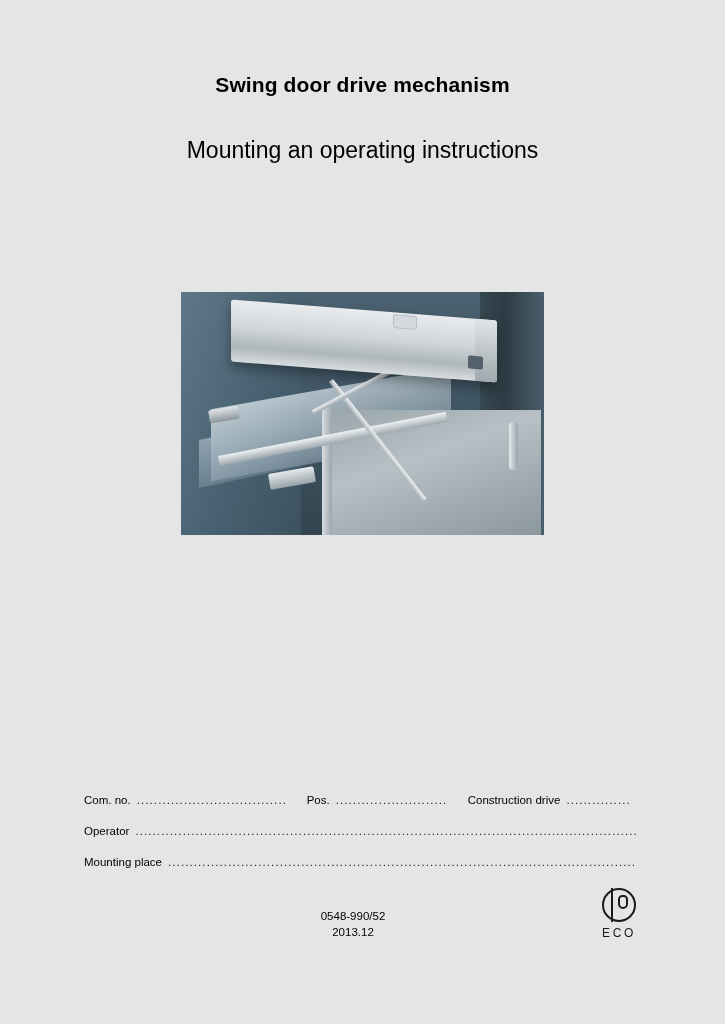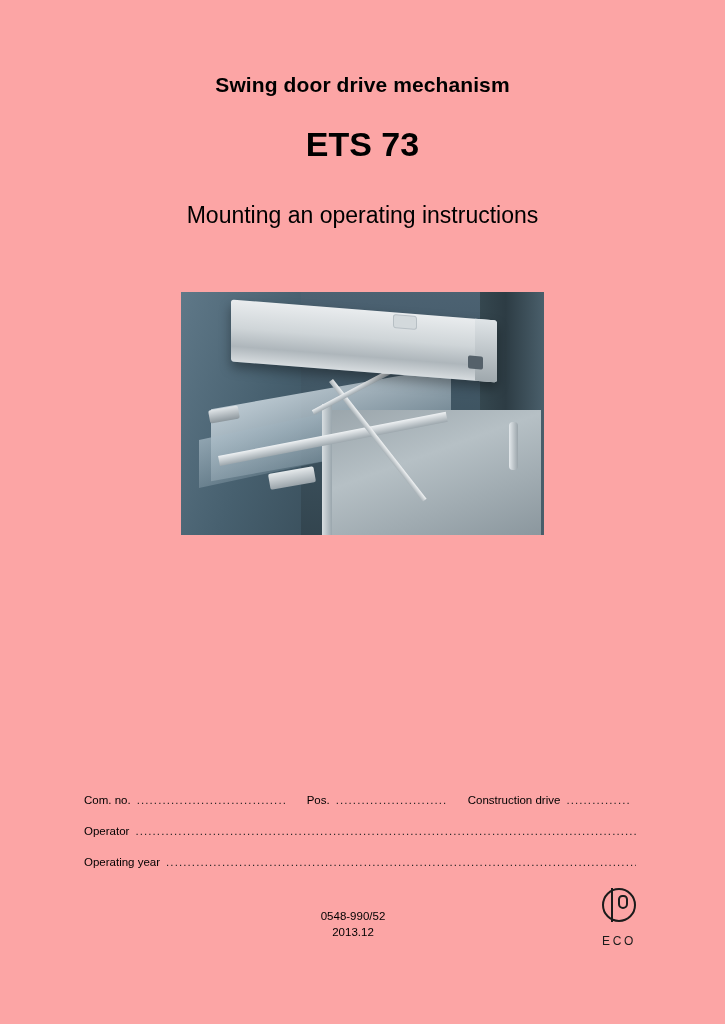--- a/index.html
+++ b/index.html
@@ -8,21 +8,21 @@
     background: #ffffff;
   }
   body {
     font-family: "Liberation Sans", sans-serif;
     color: #000000;
   }
   .page {
     position: relative;
     width: 725px;
     height: 1024px;
-    background: #fca5a5;
+    background: #e5e5e5;
     overflow: hidden;
     box-sizing: border-box;
   }
 
   
   .title-block {
     position: absolute;
     left: 0;
     top: 72px;
     width: 725px;
@@ -257,35 +257,34 @@
     position: absolute;
     left: 14px;
     top: 5px;
     width: 10px;
     height: 14px;
     border: 2px solid #1b1b1b;
     border-radius: 6px 6px 7px 7px;
     box-sizing: border-box;
   }
   .brand-name {
-    margin-top: 12px;
+    margin-top: 4px;
     font-size: 12px;
     letter-spacing: 2.6px;
     font-weight: normal;
     color: #1b1b1b;
   }
 </style>
 </head>
 <body>
 
 <div class="page">
 
   <div class="title-block">
     <div class="doc-title">Swing door drive mechanism</div>
-    <div class="doc-model">ETS 73</div>
     <div class="doc-subtitle">Mounting an operating instructions</div>
   </div>
 
   <div class="figure">
     <div class="fig-wall"></div>
     <div class="fig-wall-left"></div>
     <div class="fig-frame-right"></div>
     <div class="fig-glass"></div>
     <div class="fig-glass2"></div>
     <div class="fig-door"></div>
@@ -310,21 +309,21 @@
       <span class="gap-label">Pos.</span>
       <span class="dots dots-fixed-2">..............................</span>
       <span class="gap-label">Construction drive</span>
       <span class="dots dots-fixed-3">...............</span>
     </div>
     <div class="form-row">
       <span class="form-label">Operator</span>
       <span class="dots">.............................................................................................................................</span>
     </div>
     <div class="form-row">
-      <span class="form-label">Operating year</span>
+      <span class="form-label">Mounting place</span>
       <span class="dots">...............................................................................................................................</span>
     </div>
   </div>
 
   <div class="footer-code">
     <div>0548-990/52</div>
     <div>2013.12</div>
   </div>
 
   <div class="brand">

